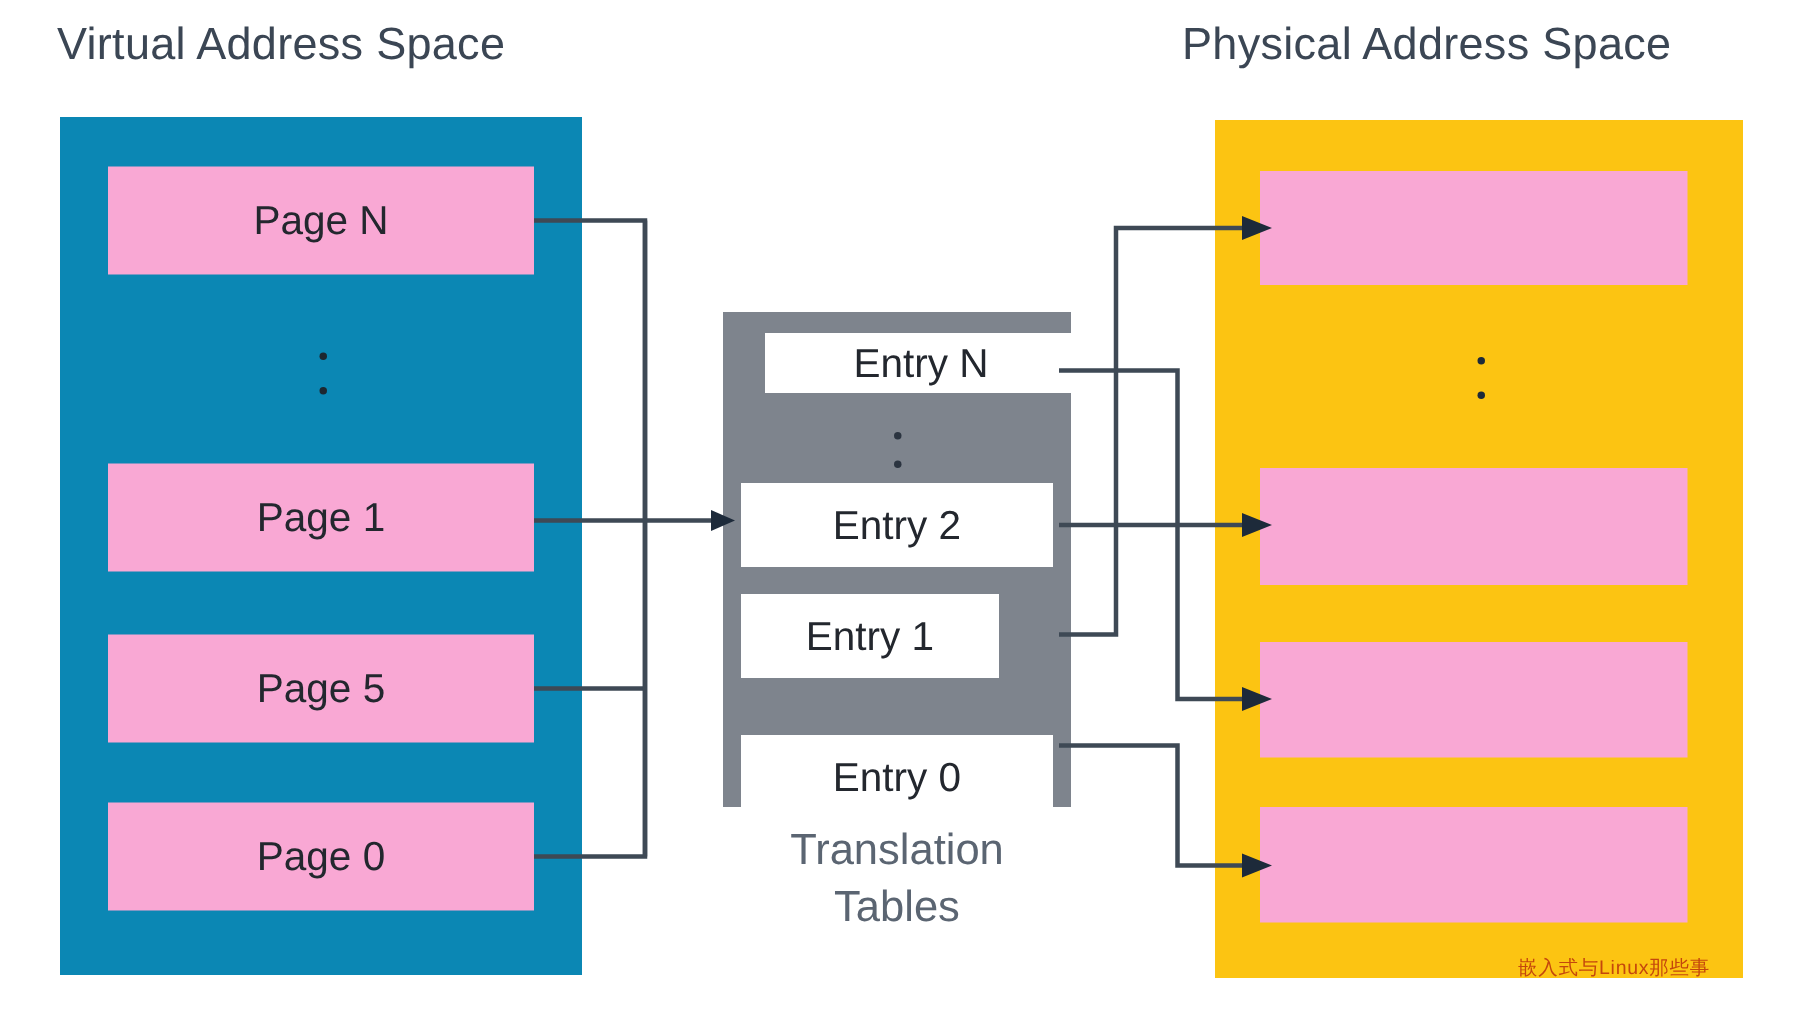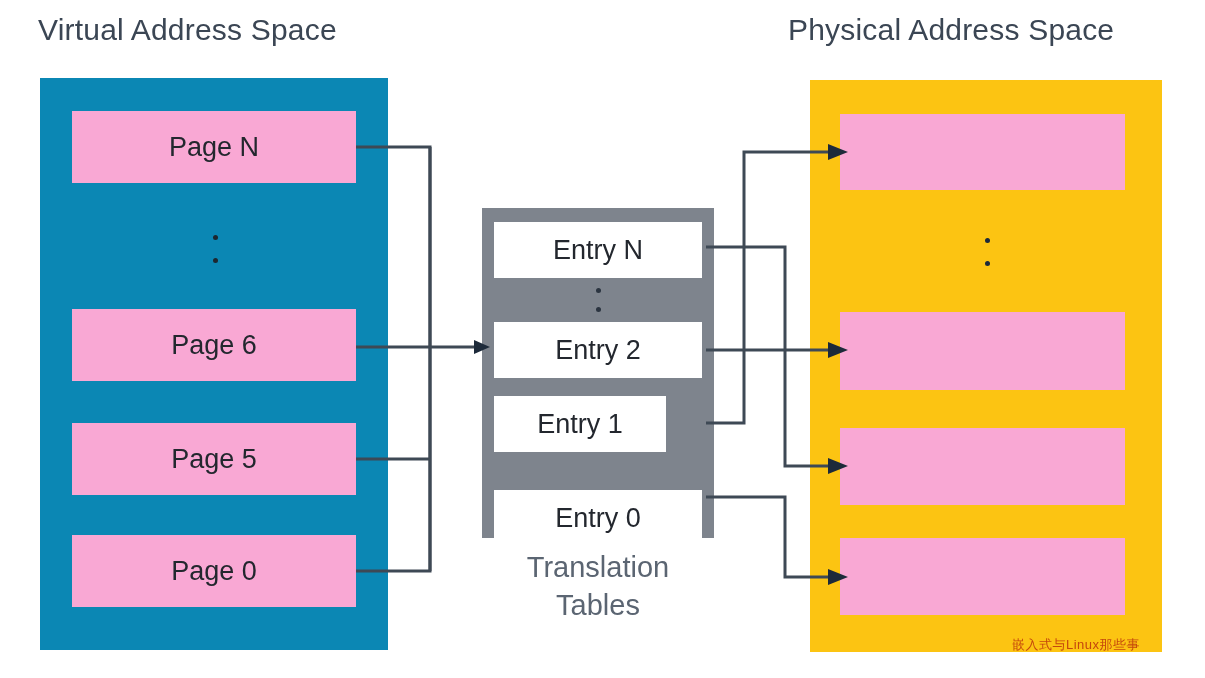--- a/index.html
+++ b/index.html
@@ -142,30 +142,30 @@
 
   <div class="space-block" id="virtual-space">
 
     <div class="slot" style="left:32px; top:33px; width:284px; height:72px;">Page N</div>
 
     <div class="vdots on-dark" style="left:170px; top:157px;">
       <i></i>
         <i></i>
     </div>
 
-    <div class="slot" style="left:32px; top:231px; width:284px; height:72px;">Page 6</div>
+    <div class="slot" style="left:32px; top:231px; width:284px; height:72px;">Page 1</div>
 
     <div class="slot" style="left:32px; top:345px; width:284px; height:72px;">Page 5</div>
 
     <div class="slot" style="left:32px; top:457px; width:284px; height:72px;">Page 0</div>
   </div>
 
   <div id="tt-block">
 
-    <div class="entry" style="left:12px; top:14px; width:208px; height:56px;">Entry N</div>
+    <div class="entry" style="left:28px; top:14px; width:208px; height:40px;">Entry N</div>
 
     <div class="vdots on-dark" style="left:111px; top:80px; height:24px;">
       <i style="background:#2b3440"></i>
         <i style="background:#2b3440"></i>
     </div>
 
     <div class="entry" style="left:12px; top:114px; width:208px; height:56px;">Entry 2</div>
 
     <div class="entry" style="left:12px; top:188px; width:172px; height:56px;">Entry 1</div>
 

